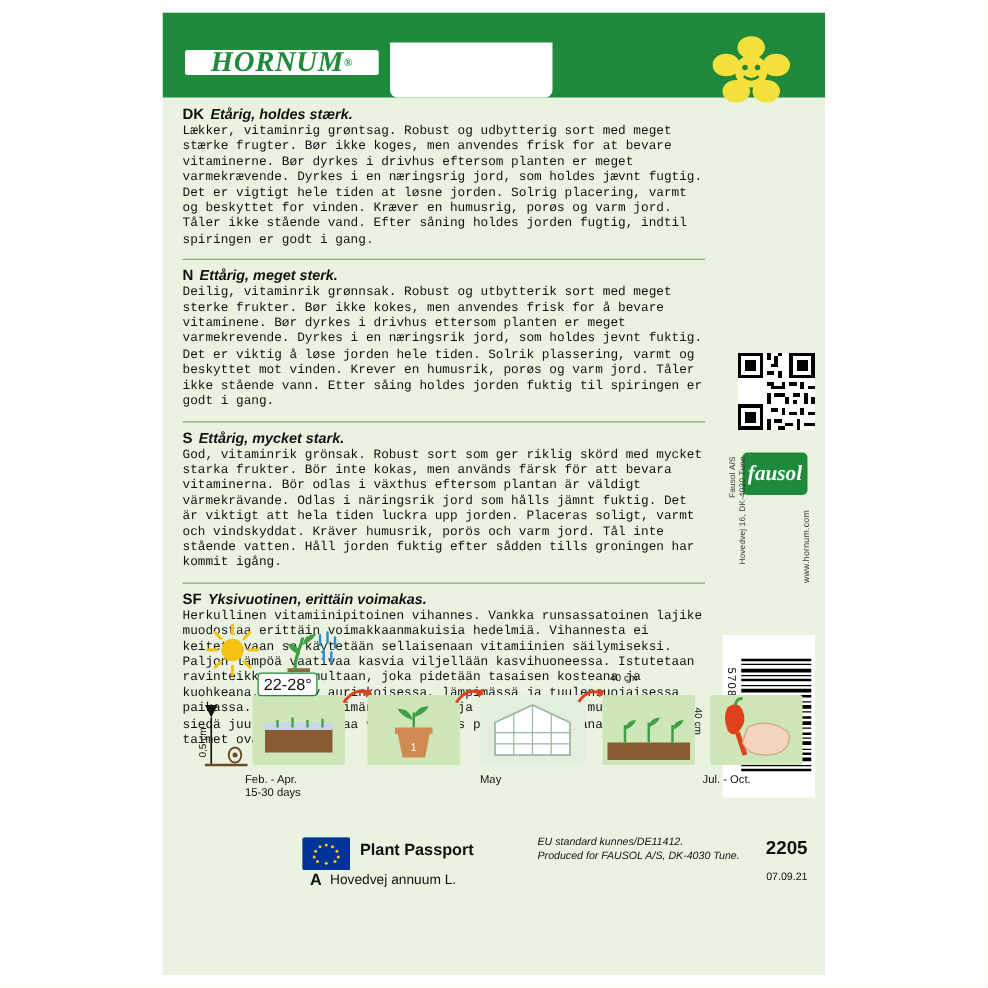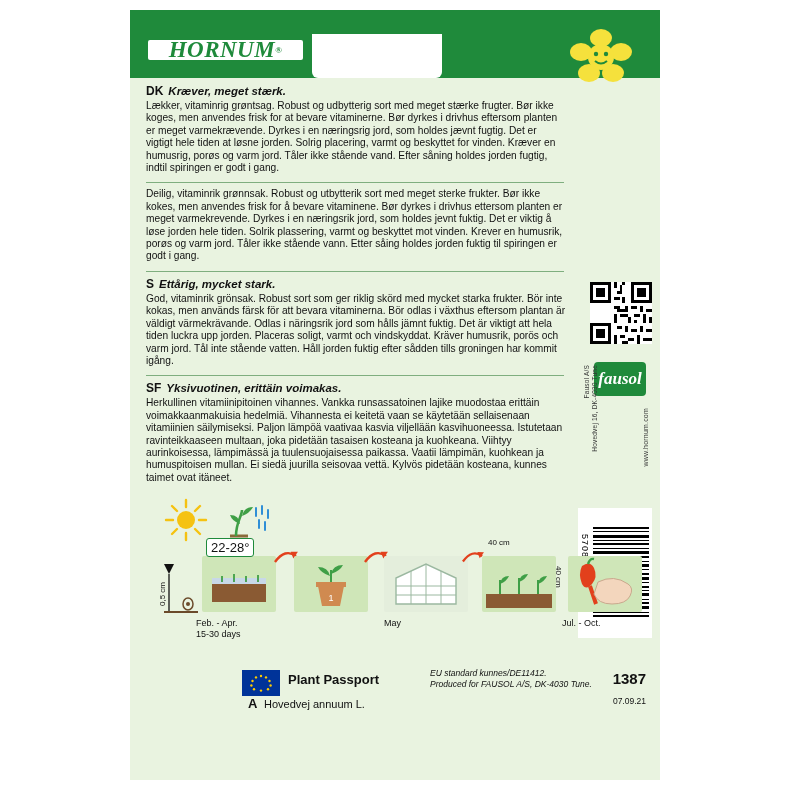--- a/index.html
+++ b/index.html
@@ -93,20 +93,21 @@
   .lang-sub {
     font-style: italic;
     font-weight: bold;
     font-size: 11.5px;
   }
   .lang-body {
     font-size: 10.2px;
     line-height: 12.4px;
     color: #111;
     text-align: left;
+    font-family: Liberation Mono, monospace;
   }
   .rule {
     border: none;
     border-top: 1px solid #7fae7f;
     margin: 7px 0 5px 0;
     width: 418px;
   }
   .qr {
     position: absolute;
     right: 8px;
@@ -342,28 +343,31 @@
     </g>
     <circle cx="26" cy="26" r="2.2" fill="#1f8a3b"></circle>
     <circle cx="36" cy="26" r="2.2" fill="#1f8a3b"></circle>
     <path d="M25 33 q6 5 12 0" stroke="#1f8a3b" stroke-width="2" fill="none"></path>
   </svg>
 
   <div class="text-col">
 
     <div class="lang-block">
       <div class="lang-head">
-        <span class="lang-code">DK</span><span class="lang-sub">Kræver, meget stærk.</span>
+        <span class="lang-code">DK</span><span class="lang-sub">Etårig, holdes stærk.</span>
       </div>
       <div class="lang-body">Lækker, vitaminrig grøntsag. Robust og udbytterig sort med meget stærke frugter. Bør ikke koges, men anvendes frisk for at bevare vitaminerne. Bør dyrkes i drivhus eftersom planten er meget varmekrævende. Dyrkes i en næringsrig jord, som holdes jævnt fugtig. Det er vigtigt hele tiden at løsne jorden. Solrig placering, varmt og beskyttet for vinden. Kræver en humusrig, porøs og varm jord. Tåler ikke stående vand. Efter såning holdes jorden fugtig, indtil spiringen er godt i gang.</div>
     </div>
 
     <hr class="rule">
 
     <div class="lang-block">
+      <div class="lang-head">
+        <span class="lang-code">N</span><span class="lang-sub">Ettårig, meget sterk.</span>
+      </div>
       <div class="lang-body">Deilig, vitaminrik grønnsak. Robust og utbytterik sort med meget sterke frukter. Bør ikke kokes, men anvendes frisk for å bevare vitaminene. Bør dyrkes i drivhus ettersom planten er meget varmekrevende. Dyrkes i en næringsrik jord, som holdes jevnt fuktig. Det er viktig å løse jorden hele tiden. Solrik plassering, varmt og beskyttet mot vinden. Krever en humusrik, porøs og varm jord. Tåler ikke stående vann. Etter såing holdes jorden fuktig til spiringen er godt i gang.</div>
     </div>
 
     <hr class="rule">
 
     <div class="lang-block">
       <div class="lang-head">
         <span class="lang-code">S</span><span class="lang-sub">Ettårig, mycket stark.</span>
       </div>
       <div class="lang-body">God, vitaminrik grönsak. Robust sort som ger riklig skörd med mycket starka frukter. Bör inte kokas, men används färsk för att bevara vitaminerna. Bör odlas i växthus eftersom plantan är väldigt värmekrävande. Odlas i näringsrik jord som hålls jämnt fuktig. Det är viktigt att hela tiden luckra upp jorden. Placeras soligt, varmt och vindskyddat. Kräver humusrik, porös och varm jord. Tål inte stående vatten. Håll jorden fuktig efter sådden tills groningen har kommit igång.</div>
@@ -616,16 +620,16 @@
     <div class="pp-title">Plant Passport</div>
     <div class="pp-a">A</div>
     <div class="pp-species">Hovedvej annuum L.</div>
   </div>
 
   <div class="eu-std">
     <div>EU standard kunnes/DE11412.</div>
     <div>Produced for FAUSOL A/S, DK-4030 Tune.</div>
   </div>
 
-  <div class="lot">1387</div>
+  <div class="lot">2205</div>
   <div class="lotdate">07.09.21</div>
 
 </div>
 
 </body></html>

